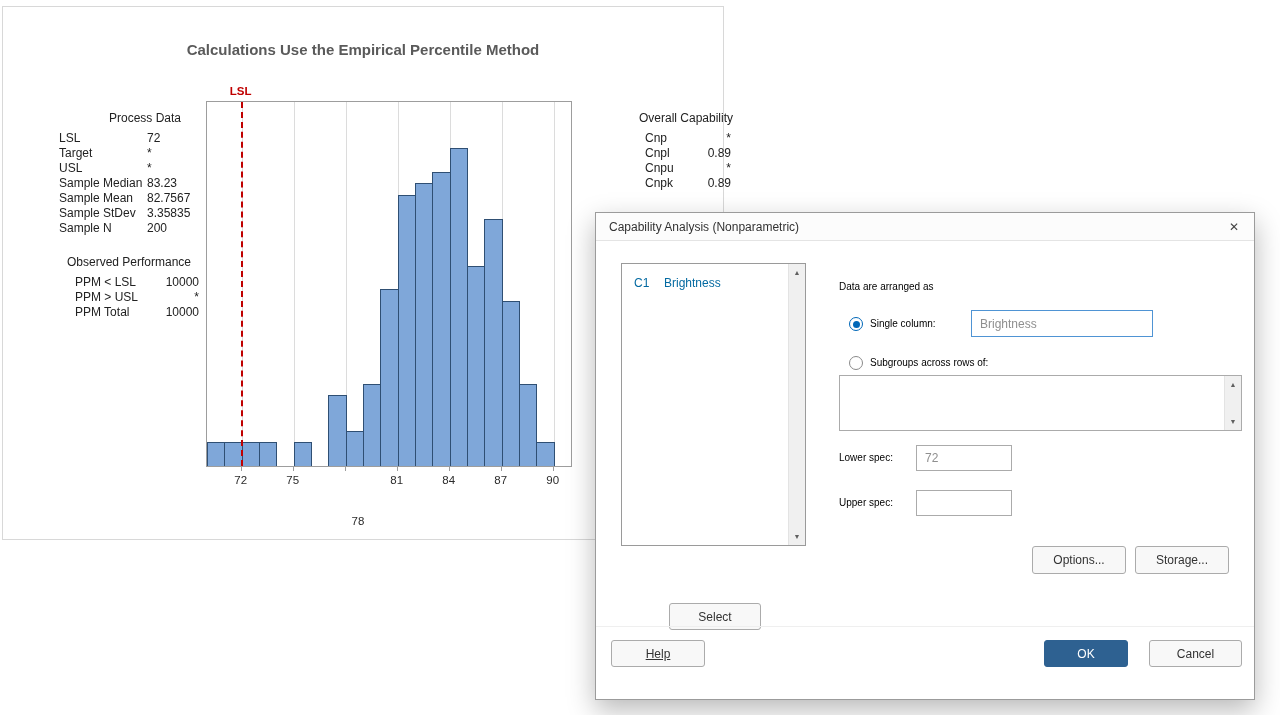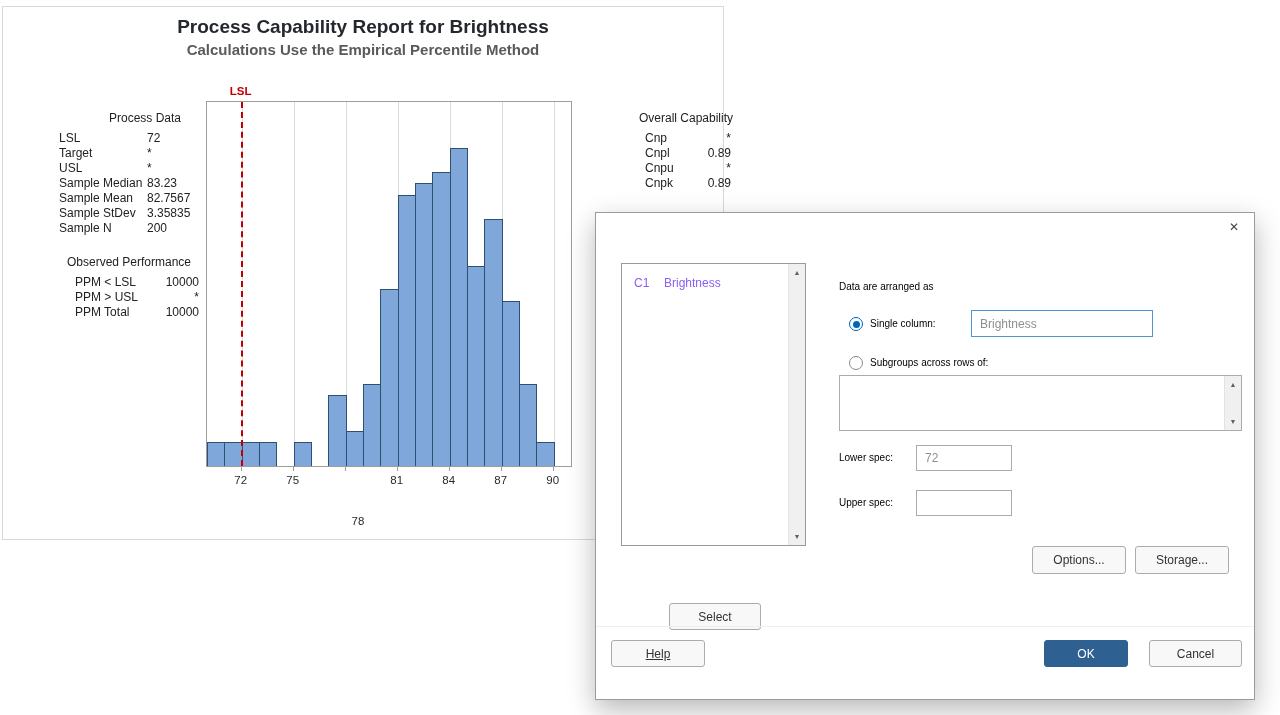--- a/index.html
+++ b/index.html
@@ -43,21 +43,21 @@
   .dialog { position:absolute; left:595px; top:212px; width:660px; height:488px; background:#fff;
     border:1px solid #9b9b9b; box-shadow:0 10px 26px rgba(0,0,0,0.28); z-index:10; }
   .titlebar { position:absolute; left:0; top:0; right:0; height:28px; background:#fcfcfc;
     border-bottom:1px solid #e4e4e4; display:flex; align-items:center; }
   .dlg-title { padding-left:13px; font-size:12px; color:#333; }
   .close-btn { position:absolute; right:0; top:0; width:40px; height:27px; border:none;
     background:transparent; font-size:12px; color:#444; cursor:pointer; font-family:inherit; }
 
   .listbox { position:absolute; left:25px; top:50px; width:185px; height:283px;
     border:1px solid #9a9a9a; background:#fff; }
-  .list-item { display:flex; padding:12px 0 0 12px; font-size:12px; color:#8b5cf6; cursor:default; }
+  .list-item { display:flex; padding:12px 0 0 12px; font-size:12px; color:#0369a1; cursor:default; }
   .col-id { width:30px; }
   .vscroll { position:absolute; top:0; right:0; bottom:0; width:17px; background:#f0f0f0;
     border-left:1px solid #e3e3e3; display:flex; flex-direction:column; justify-content:space-between; }
   .scroll-arrow { font-size:7px; color:#606060; height:17px; line-height:17px; width:100%;
     text-align:center; cursor:pointer; }
   .scroll-track { flex:1; }
 
   .btn { position:absolute; font-size:12px; color:#333; background:#f8f8f8; border:1px solid #ababab;
     border-radius:3px; cursor:pointer; font-family:inherit; }
   .select-btn { left:73px; top:346px; width:92px; height:27px;margin-top:44px; }
@@ -90,21 +90,20 @@
   .spec-input-lower { left:320px; top:232px; width:96px; height:26px; }
   .spec-label-upper { left:243px; top:283px; }
   .spec-input-upper { left:320px; top:277px; width:96px; height:26px; }
 </style>
 </head>
 <body>
 
 <div class="canvas">
 
   <section class="report">
-    <h1 class="report-title">Process Capability Report for Brightness</h1>
     <h2 class="report-subtitle">Calculations Use the Empirical Percentile Method</h2>
 
     <div class="stats process">
       <div class="stat-header">Process Data</div>
       <div id="process-rows">
           <div class="stat-row">
             <span class="stat-label">LSL</span>
             <span class="stat-value">72</span>
           </div>
           <div class="stat-row">
@@ -216,20 +215,23 @@
         <div class="ticklabel" style="left: 242.667px;">84</div>
         <div class="tickmark" style="left: 294.667px;"></div>
         <div class="ticklabel" style="left: 294.667px;">87</div>
         <div class="tickmark" style="left: 346.667px;"></div>
         <div class="ticklabel" style="left: 346.667px;">90</div>
       </div>
 
   </section>
 
   <section class="dialog">
+    <header class="titlebar">
+      <span class="dlg-title">Capability Analysis (Nonparametric)</span>
+    </header>
     <button class="close-btn">
       <span>✕</span>
     </button>
 
     <div class="listbox">
       <div id="list-items">
           <div class="list-item">
             <span class="col-id">C1</span>
             <span class="col-name">Brightness</span>
           </div>

